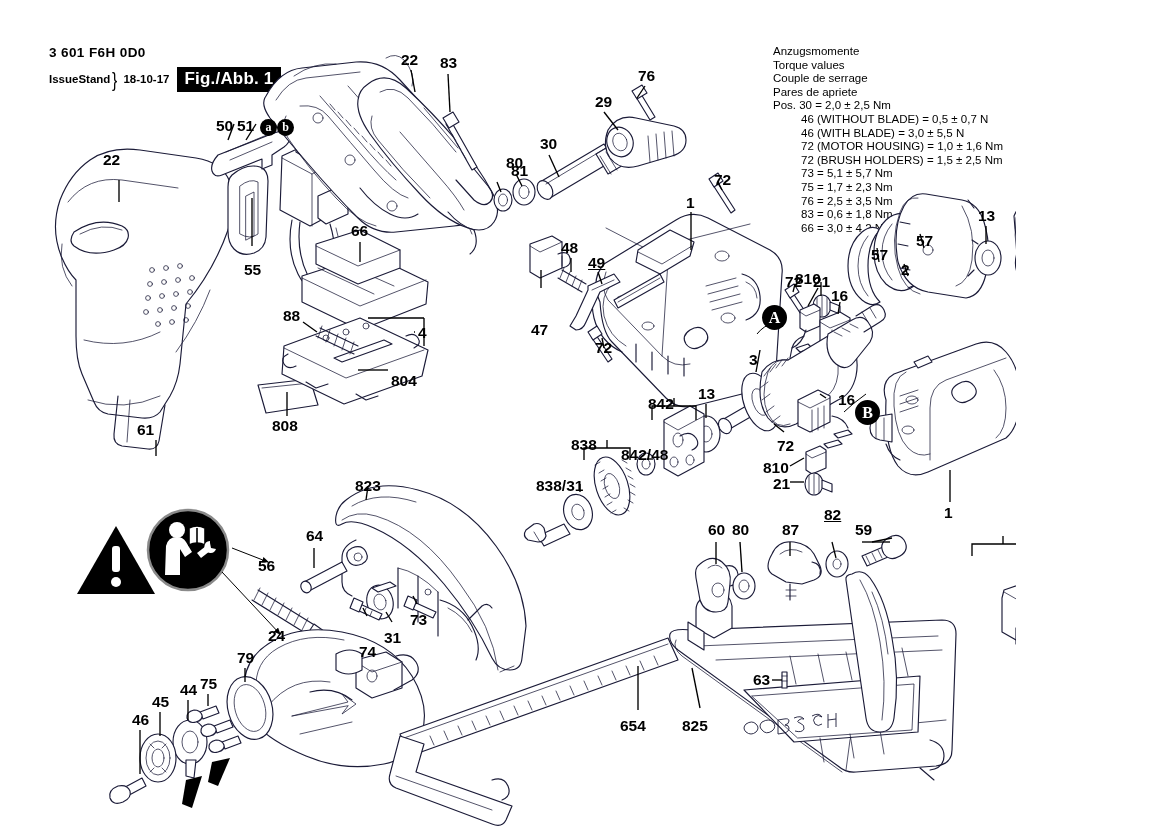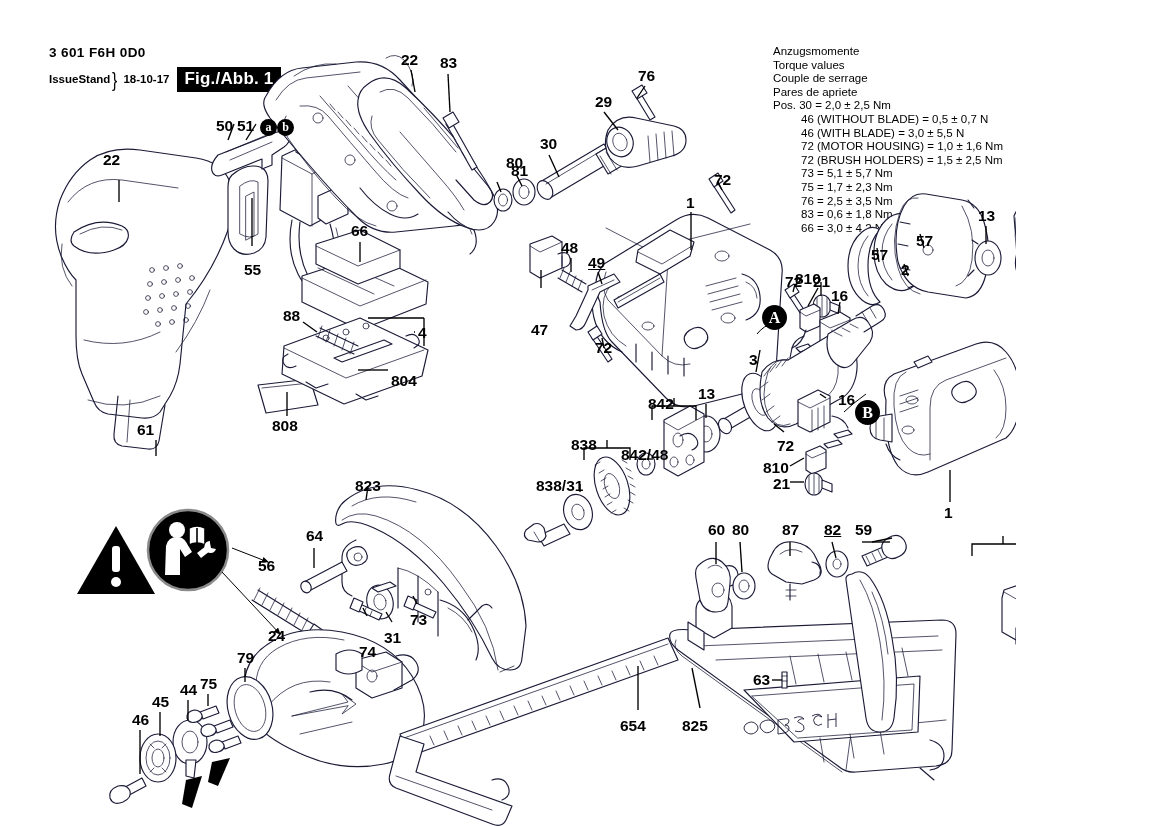--- a/index.html
+++ b/index.html
@@ -930,20 +930,20 @@
   <div class="cal" style="left:258px;top:558px;">56</div>
   <div class="cal" style="left:268px;top:628px;">24</div>
   <div class="cal" style="left:237px;top:650px;">79</div>
   <div class="cal" style="left:200px;top:676px;">75</div>
   <div class="cal" style="left:180px;top:682px;">44</div>
   <div class="cal" style="left:152px;top:694px;">45</div>
   <div class="cal" style="left:132px;top:712px;">46</div>
   <div class="cal" style="left:708px;top:522px;">60</div>
   <div class="cal" style="left:732px;top:522px;">80</div>
   <div class="cal" style="left:782px;top:522px;">87</div>
-  <div class="cal" style="left:824px;top:522px;text-decoration:underline;">82</div>
+  <div class="cal" style="left:824px;top:507px;text-decoration:underline;">82</div>
   <div class="cal" style="left:855px;top:522px;">59</div>
   <div class="cal" style="left:753px;top:672px;">63</div>
   <div class="cal" style="left:620px;top:718px;">654</div>
   <div class="cal" style="left:682px;top:718px;">825</div>
   <div class="cal" style="left:1032px;top:535px;">650</div>
 
 </div>
 
 </body></html>

